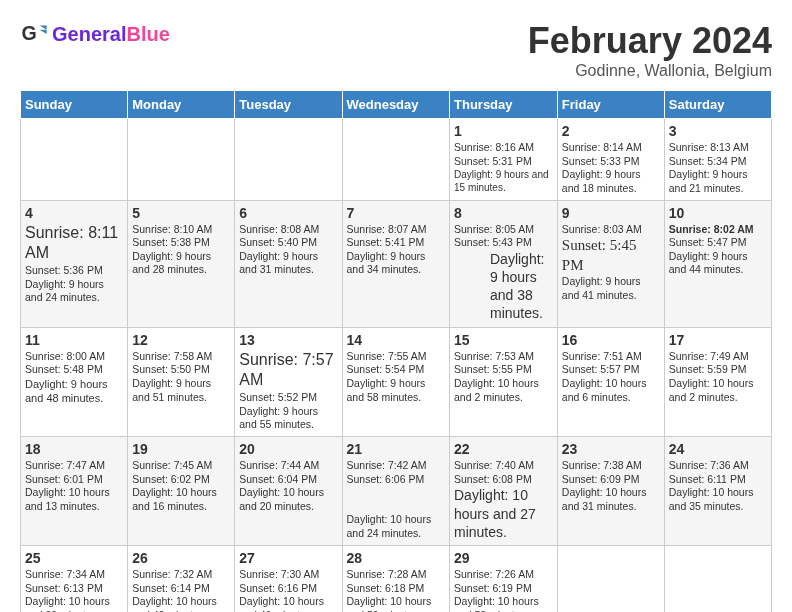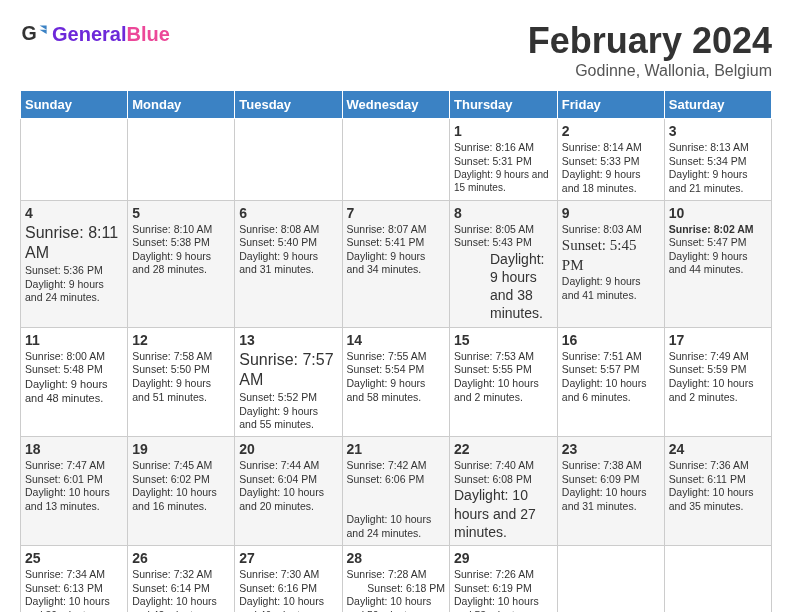--- a/index.html
+++ b/index.html
@@ -281,21 +281,21 @@
         </td>
         <td>
           <span class="day-number">27</span>
           <div style="font-size: 10.5px; line-height: 1.3;">Sunrise: 7:30 AM</div>
           <div style="font-size: 10.5px; line-height: 1.3;">Sunset: 6:16 PM</div>
           <div style="font-size: 10.5px; line-height: 1.3;">Daylight: 10 hours and 46 minutes.</div>
         </td>
         <td>
           <span class="day-number">28</span>
           <div style="font-size: 10.5px; line-height: 1.3;">Sunrise: 7:28 AM</div>
-          <div style="font-size: 10.5px; line-height: 1.3; text-align: right;">Sunset: 6:18 PM</div>
+          <div style="font-size: 10.5px; line-height: 1.3;">Sunset: 6:18 PM</div>
           <div style="font-size: 10.5px; line-height: 1.3;">Daylight: 10 hours and 50 minutes.</div>
         </td>
         <td>
           <span class="day-number">29</span>
           <div style="font-size: 10.5px; line-height: 1.3;">Sunrise: 7:26 AM</div>
           <div style="font-size: 10.5px; line-height: 1.3;">Sunset: 6:19 PM</div>
           <div style="font-size: 10.5px; line-height: 1.3;">Daylight: 10 hours and 53 minutes.</div>
         </td>
         <td class="empty-cell"></td>
         <td class="empty-cell"></td>

